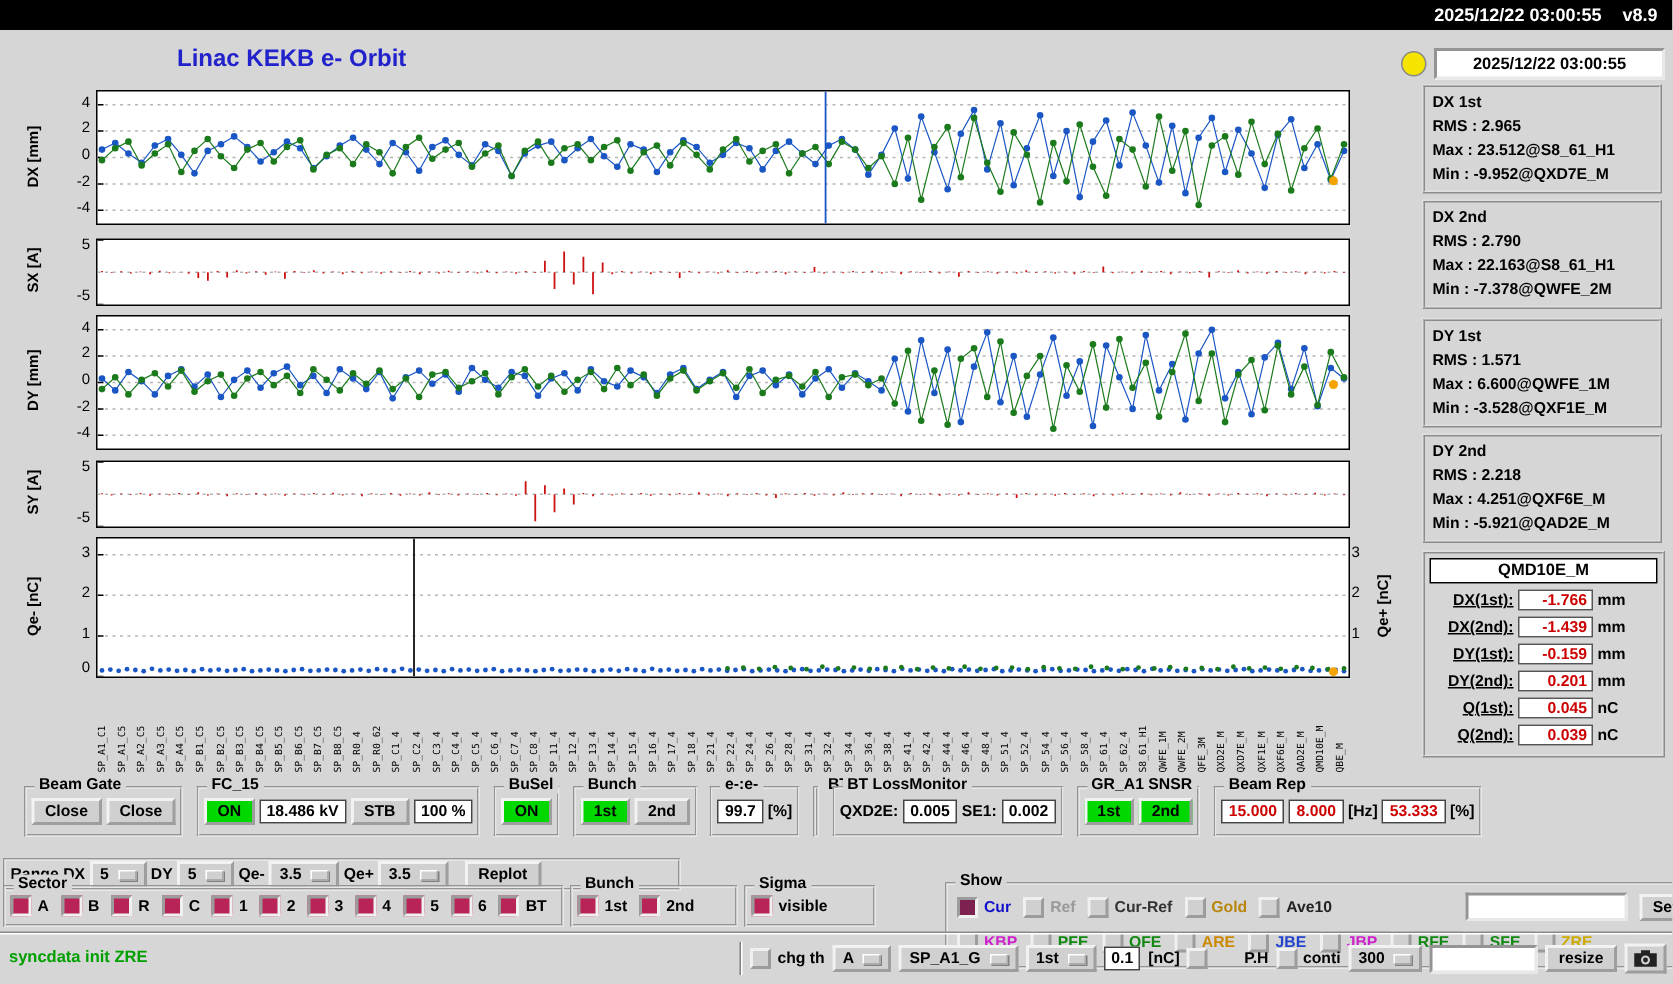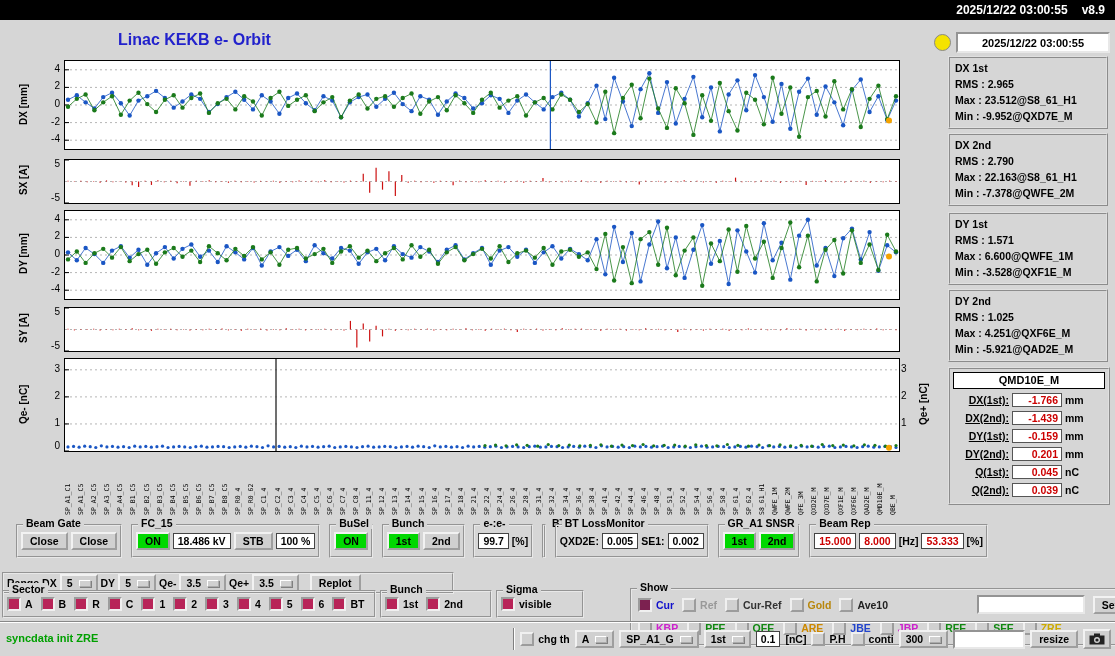--- a/index.html
+++ b/index.html
@@ -177,21 +177,21 @@
         <div class="stat-line">Min : -7.378@QWFE_2M</div>
       </div>
       <div class="stat-group" style="top: 212px;">
         <div class="stat-line">DY 1st</div>
         <div class="stat-line">RMS : 1.571</div>
         <div class="stat-line">Max : 6.600@QWFE_1M</div>
         <div class="stat-line">Min : -3.528@QXF1E_M</div>
       </div>
       <div class="stat-group" style="top: 289px;">
         <div class="stat-line">DY 2nd</div>
-        <div class="stat-line">RMS : 1.025</div>
+        <div class="stat-line">RMS : 2.218</div>
         <div class="stat-line">Max : 4.251@QXF6E_M</div>
         <div class="stat-line">Min : -5.921@QAD2E_M</div>
       </div>
     </div>
 
   <div id="qmd">
     <div id="qmd-title">QMD10E_M</div>
     <div id="qmd-rows">
         <div class="qmd-row">
           <span class="qmd-label">DX(1st):</span>
@@ -475,21 +475,21 @@
           <span class="dd-bump"></span>
         </span>
         <span class="dd">
           <span>1st</span>
           <span class="dd-bump"></span>
         </span>
         <div class="display">0.1</div>
         <span class="lbl">[nC]</span>
         <span class="cbrow">
           <span class="cb"></span>
-          <span class="lbl" style="color: rgb(0, 0, 0);">P.H</span>
+          <span class="lbl" style="color: rgb(0, 0, 0); margin-left: 20px;">P.H</span>
         </span>
         <span class="cbrow">
           <span class="cb"></span>
           <span class="lbl" style="color: rgb(0, 0, 0);">conti</span>
         </span>
         <span class="dd">
           <span>300</span>
           <span class="dd-bump"></span>
         </span>
         <input class="text-input" style="width: 64px;">

